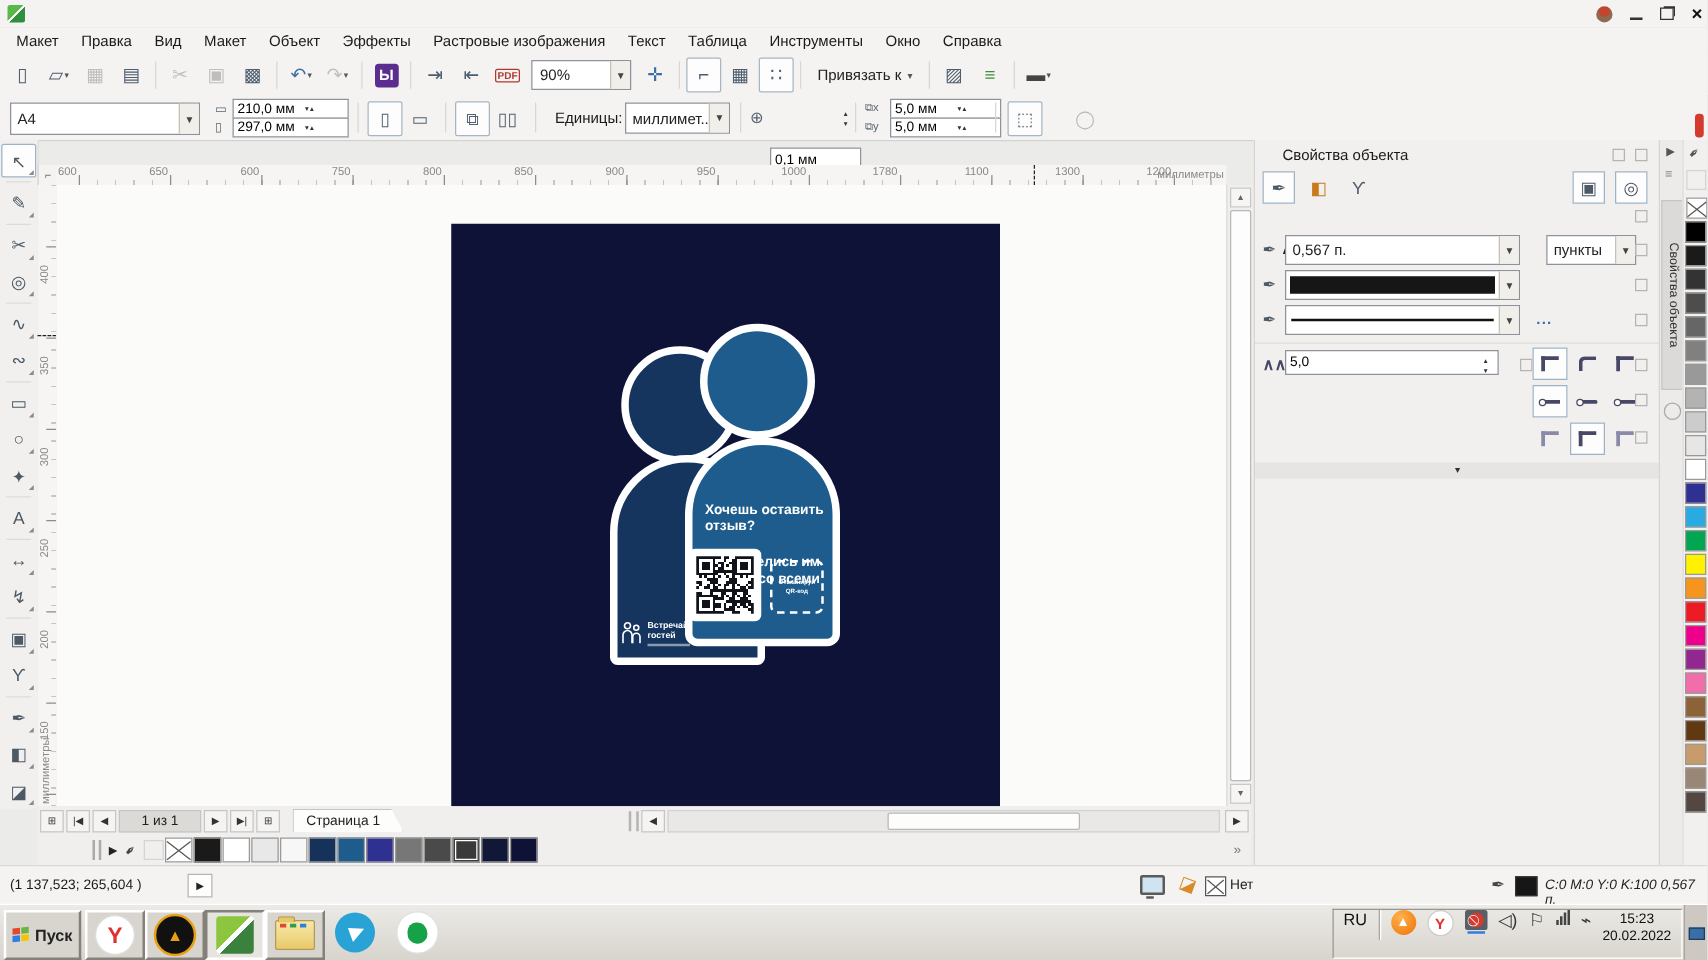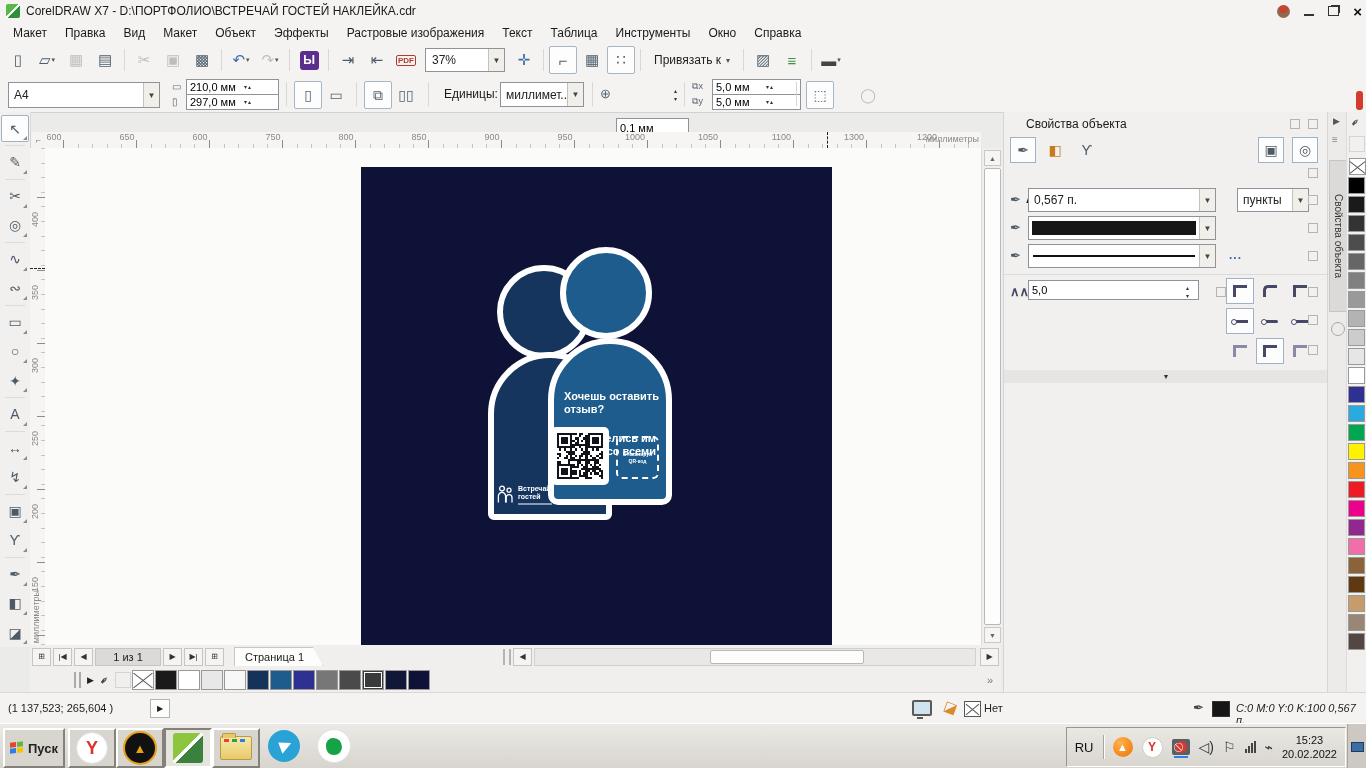--- a/index.html
+++ b/index.html
@@ -70,21 +70,21 @@
   .vruler{position:absolute;left:30px;top:148px;width:15px;height:497px;background:#f6f5f3;border-right:1px solid #cfcecc;
      background-image:repeating-linear-gradient(180deg,#c6c5c3 0 1px,transparent 1px 14.6px);background-size:4px 100%;background-position:11px 0;background-repeat:no-repeat;}
   .vruler .tick{position:absolute;right:0;height:1px;width:8px;background:#8d8c8a;}
   .vruler .tlabel{position:absolute;left:0px;font-size:9px;color:#8a8988;writing-mode:vertical-rl;transform:rotate(180deg) translateY(-100%);}
   .vunit{position:absolute;left:1px;bottom:2px;font-size:9px;color:#8a8988;writing-mode:vertical-rl;transform:rotate(180deg);}
   .hmark{position:absolute;top:0;height:16px;border-left:1px dashed #222;}
   .vmark{position:absolute;left:0;width:15px;border-top:1px dashed #222;}
 
   
   .viewport{position:absolute;left:45px;top:148px;width:936px;height:497px;background:#fbfbfa;overflow:hidden;}
-  .artwork{position:absolute;left:316px;top:19px;width:439px;height:544px;padding-left:32px;}
+  .artwork{position:absolute;left:316px;top:31px;width:439px;height:544px;}
   .sticker{position:absolute;box-sizing:border-box;border:6px solid #fff;}
   .aw-text{position:absolute;color:#fff;font-weight:bold;line-height:13px;font-size:11px;}
   .qrbox{position:absolute;background:#fff;border-radius:5px;display:flex;align-items:center;justify-content:center;}
   .dashbox{position:absolute;box-sizing:border-box;border:2px dashed #fff;border-radius:6px;display:flex;flex-direction:column;align-items:center;justify-content:center;color:#fff;font-weight:bold;font-size:5px;line-height:7px;text-align:center;}
   .logo{position:absolute;display:flex;gap:4px;align-items:flex-start;}
   .logotxt{color:#fff;font-weight:bold;font-size:7px;line-height:8px;}
   .logoline{margin-top:2px;width:34px;height:2px;background:rgba(255,255,255,.5);}
 
   
   .vscroll{position:absolute;left:981px;top:148px;width:20px;height:497px;background:#f0efee;border-left:1px solid #dddcda;}
@@ -152,36 +152,35 @@
 
   
   .taskbar{position:absolute;left:0;top:723px;width:1366px;height:45px;background:linear-gradient(#eceae6,#d7d4cd);border-top:1px solid #fff;}
   .startbtn{position:absolute;left:3px;top:4px;width:58px;height:36px;background:#d8d5cf;border:2px solid;border-color:#fff #84817a #84817a #fff;display:flex;align-items:center;justify-content:center;gap:4px;font-weight:bold;font-size:13px;}
   .winflag{width:14px;height:13px;display:grid;grid-template-columns:6px 6px;grid-template-rows:5px 5px;gap:1px;transform:skewY(-6deg);}
   .winflag i{display:block;}
   .appbtn{position:absolute;top:4px;width:44px;height:36px;display:flex;align-items:center;justify-content:center;}
   .appbtn.raised{background:#d8d5cf;border:2px solid;border-color:#fff #84817a #84817a #fff;}
   .appbtn.pressed2{background:#e6e4df;border:2px solid;border-color:#84817a #fff #fff #84817a;}
   .circ{border-radius:50%;display:flex;align-items:center;justify-content:center;}
-  .tray{position:absolute;right:20px;top:3px;height:38px;display:flex;align-items:center;gap:9px;border:1px solid;border-color:#9a968f #fff #fff #9a968f;padding:0 8px;}
+  .tray{position:absolute;right:20px;top:3px;height:38px;display:flex;gap:9px;border:1px solid;border-color:#9a968f #fff #fff #9a968f;padding:0 8px;}
   .trayico{font-size:14px;color:#333;}
   .clock{text-align:center;font-size:11px;line-height:14px;color:#111;}
   .showdesk{position:absolute;right:0;top:0;width:18px;height:45px;background:#cdc9c2;border-left:1px solid #a9a59e;display:flex;align-items:center;justify-content:center;}
   .deskico{width:11px;height:8px;background:#3a6ea5;border:1px solid #1d3c5e;}
   .sigbars{display:flex;align-items:flex-end;gap:1px;height:12px;}
   .sigbars i{width:2px;background:#444;display:block;}
 </style>
 </head>
 <body>
 
 <div class="app">
 
   <div class="titlebar">
     <span class="corelicon"></span>
-    <span class="wtitle">CorelDRAW X7 - D:\ПОРТФОЛИО\ВСТРЕЧАЙ ГОСТЕЙ НАКЛЕЙКА.cdr</span>
     <span class="wctrls">
       <span class="usericon"></span>
       <span class="wmin"></span>
       <span class="wmax"></span>
       <span class="wclose">×</span>
     </span>
   </div>
 
   <div class="menubar" id="menubar">
       <div class="mi">Макет</div>
@@ -239,21 +238,21 @@
       <div class="btn24">
         <span class="glyph">⇥</span>
       </div>
       <div class="btn24">
         <span class="glyph">⇤</span>
       </div>
       <div class="btn24">
         <span class="smallglyph">PDF</span>
       </div>
       <div class="zoomcombo">
-        <span class="zval">37%</span>
+        <span class="zval">90%</span>
         <span class="arr">▼</span>
       </div>
       <div class="btn24">
         <span class="glyph" style="color: rgb(58, 110, 165);">✛</span>
       </div>
       <div class="tsep"></div>
       <div class="btn24 pressed">
         <span class="glyph">⌐</span>
       </div>
       <div class="btn24">
@@ -365,21 +364,21 @@
       <div class="tlabel" style="left: 310px;">800</div>
       <div class="tick" style="left: 383px;"></div>
       <div class="tlabel" style="left: 383px;">850</div>
       <div class="tick" style="left: 456px;"></div>
       <div class="tlabel" style="left: 456px;">900</div>
       <div class="tick" style="left: 529px;"></div>
       <div class="tlabel" style="left: 529px;">950</div>
       <div class="tick" style="left: 602px;"></div>
       <div class="tlabel" style="left: 602px;">1000</div>
       <div class="tick" style="left: 675px;"></div>
-      <div class="tlabel" style="left: 675px;">1050</div>
+      <div class="tlabel" style="left: 675px;">1780</div>
       <div class="tick" style="left: 748px;"></div>
       <div class="tlabel" style="left: 748px;">1100</div>
       <div class="tick" style="left: 821px;"></div>
       <div class="tlabel" style="left: 821px;">1300</div>
       <div class="tick" style="left: 894px;"></div>
       <div class="tlabel" style="left: 894px;">1200</div>
       <div class="hunit">миллиметры</div>
       <div class="hmark" style="left: 782px;"></div>
     </div>
   <div class="vruler" id="vruler">

